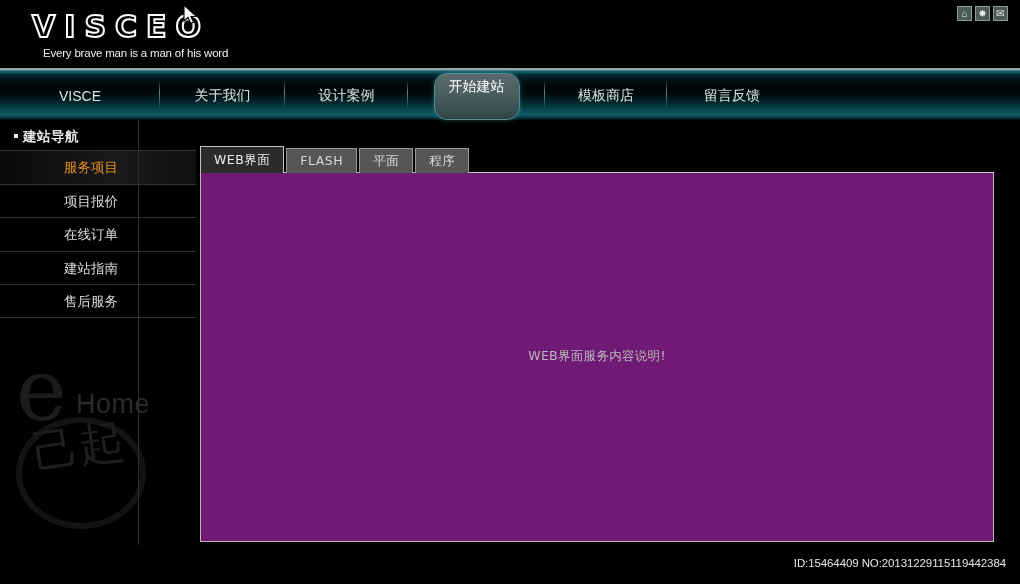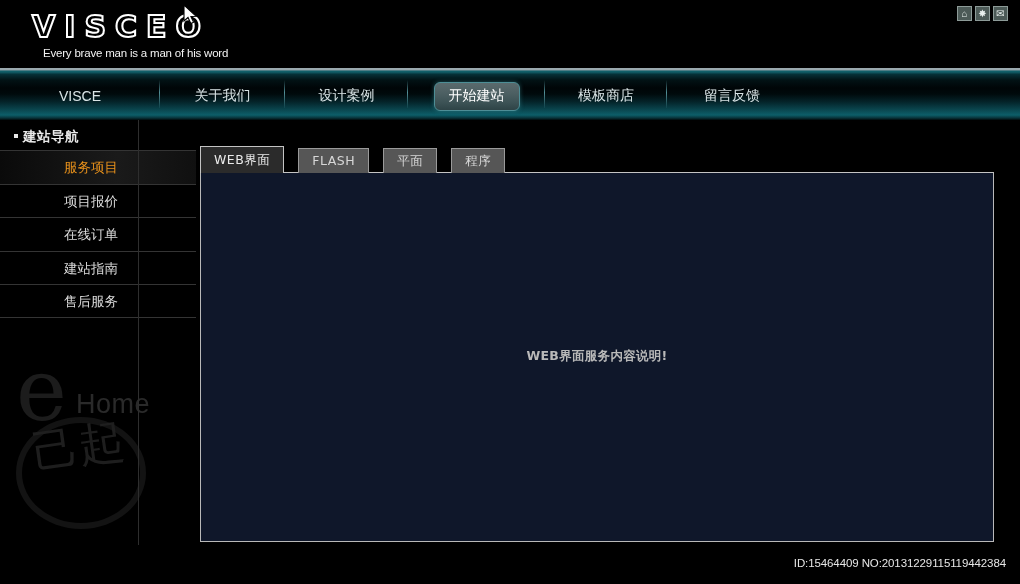--- a/index.html
+++ b/index.html
@@ -128,23 +128,23 @@
     right: 0;
     top: 12px;
     width: 1px;
     height: 28px;
     background: linear-gradient(to bottom, rgba(80,160,170,0) 0%, rgba(110,190,200,0.75) 45%, rgba(80,160,170,0.1) 100%);
   }
   .nav-item .nav-label { position: relative; z-index: 2; text-align: right; }
 
   .nav-item.active .nav-label {
     display: inline-block;
-    padding: 4px 14px 5px 14px;
+    padding: 4px 14px 23px 14px;
     border: 1px solid #4d8e96;
-    border-radius: 6px;
+    border-radius: 13px;
     background: linear-gradient(to bottom, #58696c 0%, #50six 0%, #4d6164 35%, #3a5154 65%, #2c4346 100%);
     background: linear-gradient(to bottom, #5a6a6d 0%, #4c5f62 40%, #3b5154 75%, #2e4346 100%);
     color: #ffffff;
     box-shadow: 0 0 4px rgba(60,150,160,0.5);
   }
 
   
   #body-area {
     position: absolute;
     left: 0; top: 120px;
@@ -273,21 +273,21 @@
     top: 27px;
     height: 26px;
     display: flex;
     align-items: flex-end;
     z-index: 3;
   }
   .tab {
     height: 25px;
     line-height: 23px;
     padding: 0 13px;
-    margin-right: 14px;
+    margin-right: 2px;
     font-size: 12.5px;
     font-family: "DejaVu Sans", sans-serif;
     background: #565656;
     color: #d7d7d7;
     border: 1px solid #9a9a9a;
     border-bottom: none;
     cursor: pointer;
     text-align: center;
     letter-spacing: 0.5px;
   }
@@ -298,24 +298,23 @@
     height: 27px;
     line-height: 25px;
   }
 
   #content-panel {
     position: absolute;
     left: 4px;
     top: 52px;
     width: 794px;
     height: 370px;
-    background: #0f172a;
+    background: #701a75;
     border: 1px solid #b9b9b9;
     border-top: 1px solid #c4c4c4;
-    font-weight: bold;
   }
 
   #content-text {
     position: absolute;
     left: 0;
     top: 175px;
     width: 100%;
     text-align: center;
     color: #b9b9b9;
     font-size: 12.5px;

